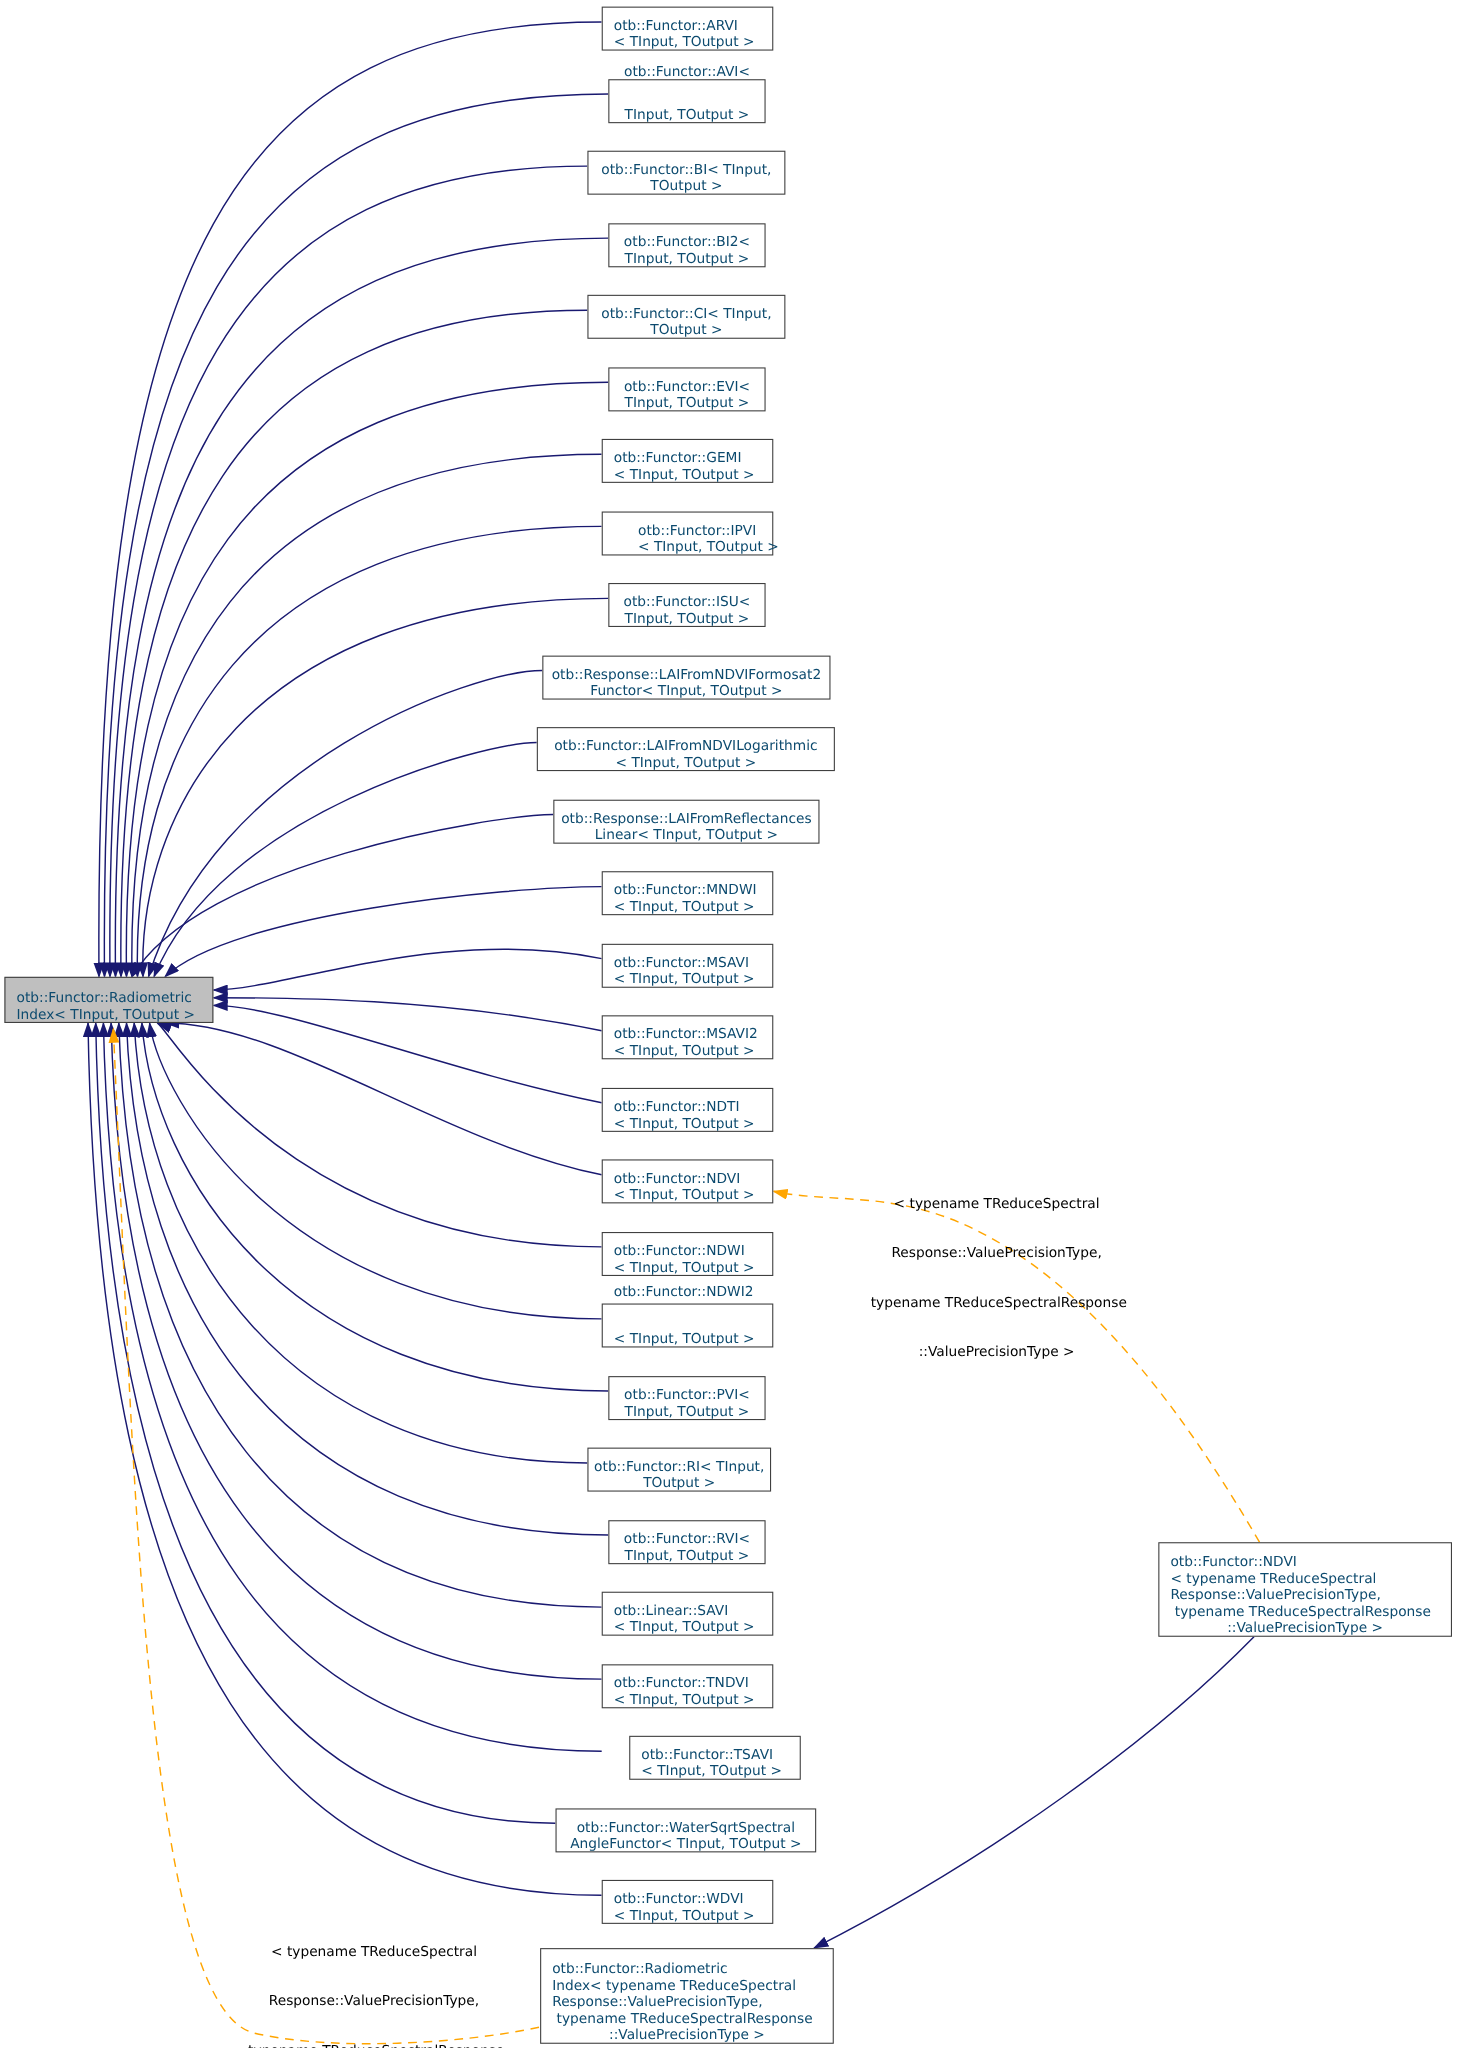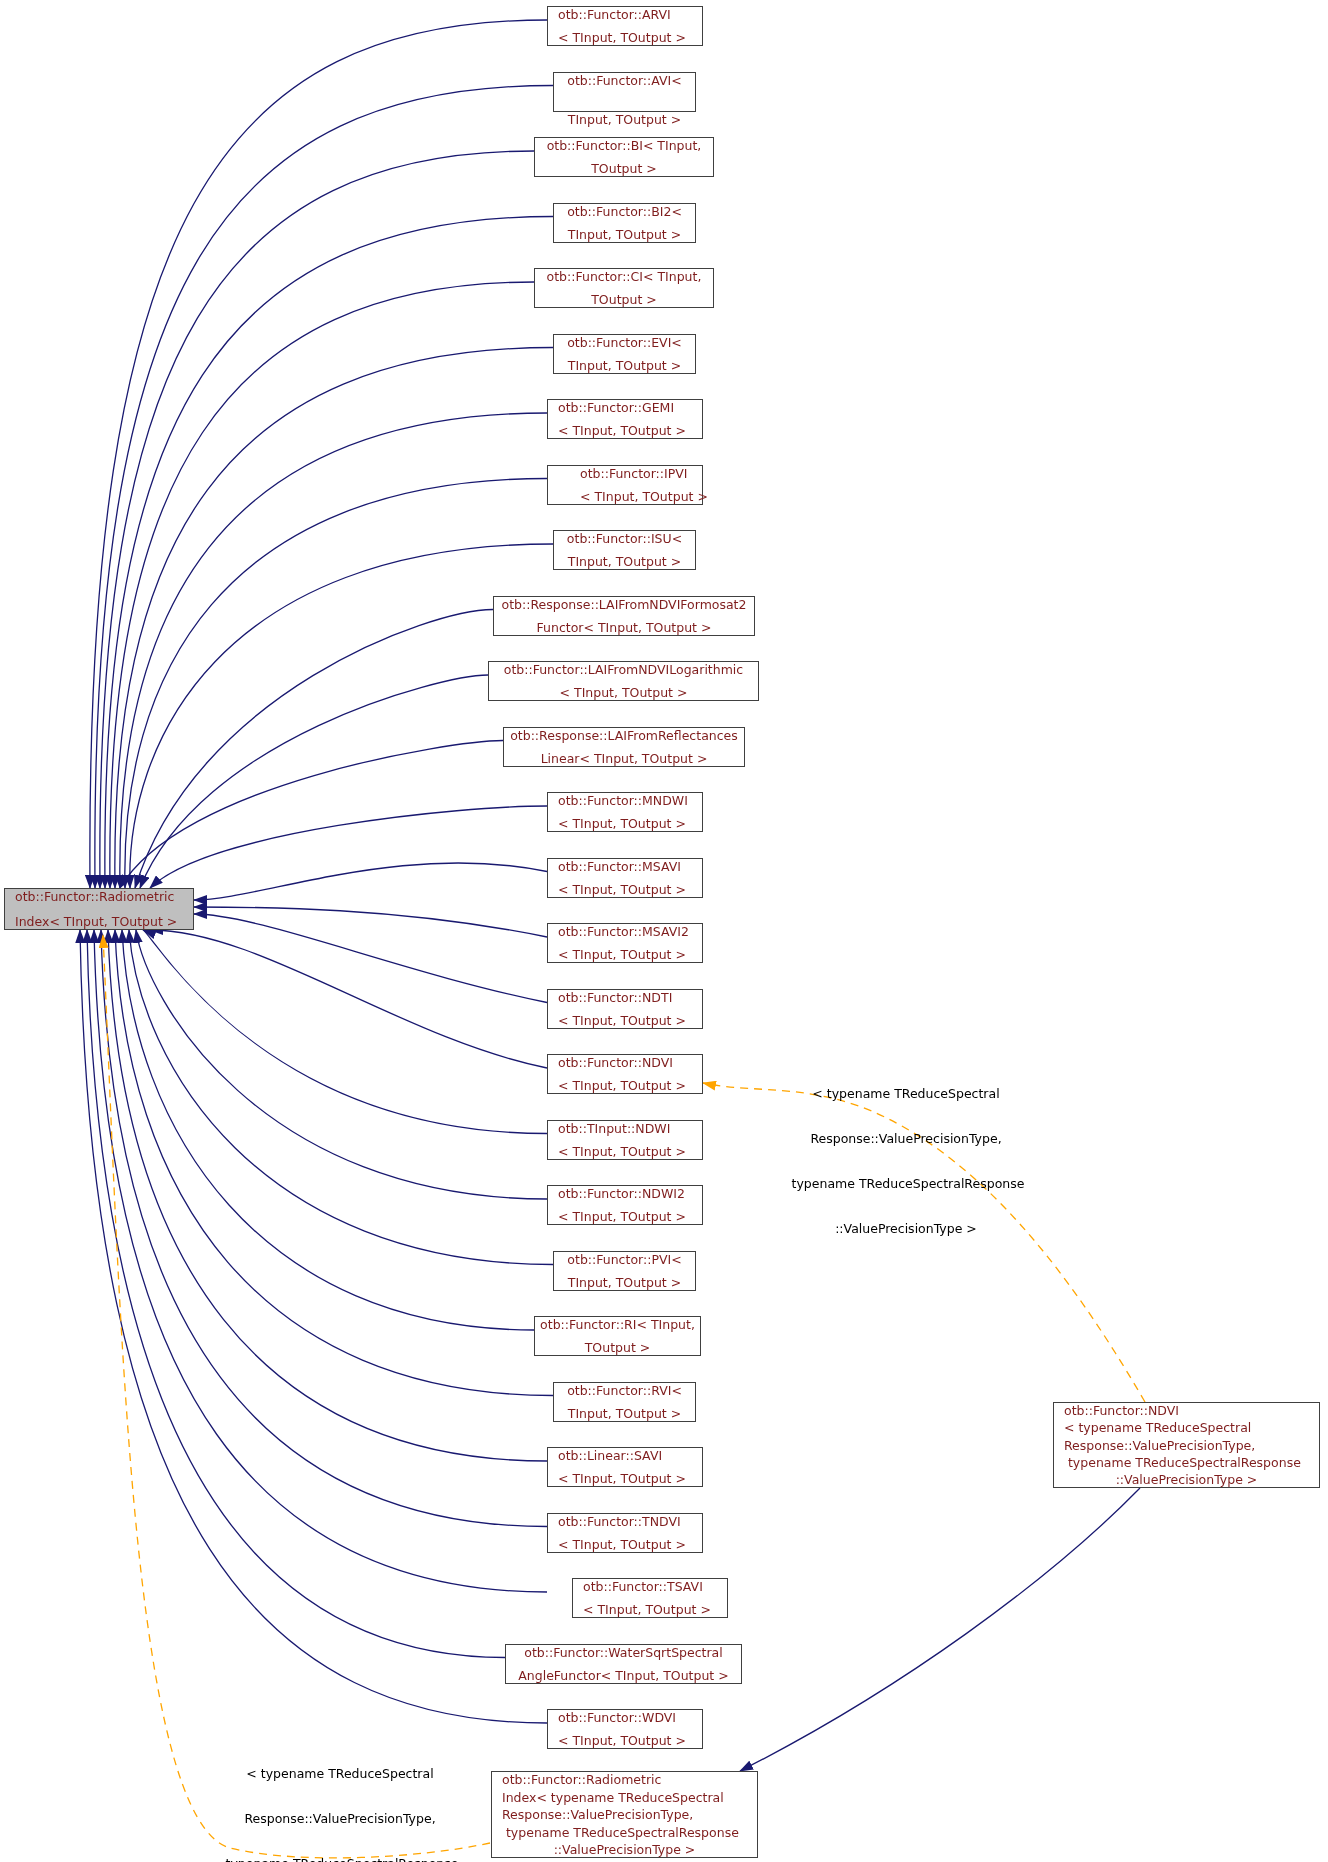--- a/index.html
+++ b/index.html
@@ -1,21 +1,21 @@
 <!DOCTYPE html>
 <html><head>
 <meta charset="utf-8">
 <style>
   html, body { margin:0; padding:0; background:#ffffff; }
   body { width:1328px; height:1862px; position:relative; overflow:hidden;
          font-family:"DejaVu Sans", sans-serif; }
   svg#edges { position:absolute; left:0; top:0; }
   .node { position:absolute; box-sizing:border-box; border:1.5px solid #404040;
-          background:#ffffff; font-size:12.5px; line-height:15px; color:#7f1d1d;
-          display:flex; flex-direction:column; justify-content:space-between;
+          background:#ffffff; font-size:12.5px; line-height:15px; color:#0c4a6e;
+          display:flex; flex-direction:column; justify-content:flex-end;
           white-space:pre; text-align:center; }
   .node.left { text-align:left; padding-left:10px; }
   .node.main { background:#bfbfbf; }
   .node span { display:block; }
   .label { position:absolute; font-size:12.5px; line-height:15px; color:#000;
            text-align:center; white-space:pre; }
 </style>
 </head>
 <body>
 
@@ -76,22 +76,22 @@
     <div class="node left" style="left: 547px; top: 464.5px; width: 156px; height: 40px; padding-left: 32px;"><span>otb::Functor::IPVI</span><span>&lt; TInput, TOutput &gt;</span></div>
     <div class="node" style="left: 553px; top: 530px; width: 143px; height: 40px;"><span>otb::Functor::ISU&lt;</span><span>TInput, TOutput &gt;</span></div>
     <div class="node" style="left: 493px; top: 595.5px; width: 262px; height: 40px;"><span>otb::Response::LAIFromNDVIFormosat2</span><span>Functor&lt; TInput, TOutput &gt;</span></div>
     <div class="node" style="left: 488px; top: 661px; width: 271px; height: 40px;"><span>otb::Functor::LAIFromNDVILogarithmic</span><span>&lt; TInput, TOutput &gt;</span></div>
     <div class="node" style="left: 503px; top: 726.5px; width: 242px; height: 40px;"><span>otb::Response::LAIFromReflectances</span><span>Linear&lt; TInput, TOutput &gt;</span></div>
     <div class="node left" style="left: 547px; top: 792px; width: 156px; height: 40px;"><span>otb::Functor::MNDWI</span><span>&lt; TInput, TOutput &gt;</span></div>
     <div class="node left" style="left: 547px; top: 857.5px; width: 156px; height: 40px;"><span>otb::Functor::MSAVI</span><span>&lt; TInput, TOutput &gt;</span></div>
     <div class="node left" style="left: 547px; top: 923px; width: 156px; height: 40px;"><span>otb::Functor::MSAVI2</span><span>&lt; TInput, TOutput &gt;</span></div>
     <div class="node left" style="left: 547px; top: 988.5px; width: 156px; height: 40px;"><span>otb::Functor::NDTI</span><span>&lt; TInput, TOutput &gt;</span></div>
     <div class="node left" style="left: 547px; top: 1054px; width: 156px; height: 40px;"><span>otb::Functor::NDVI</span><span>&lt; TInput, TOutput &gt;</span></div>
-    <div class="node left" style="left: 547px; top: 1119.5px; width: 156px; height: 40px;"><span>otb::TInput::NDWI</span><span>&lt; TInput, TOutput &gt;</span></div>
-    <div class="node left" style="left: 547px; top: 1185px; width: 156px; height: 40px;"><span>otb::Functor::NDWI2</span><span>&lt; TInput, TOutput &gt;</span></div>
+    <div class="node left" style="left: 547px; top: 1119.5px; width: 156px; height: 40px;"><span>otb::Functor::NDWI</span><span>&lt; TInput, TOutput &gt;</span></div>
+    <div class="node left" style="left: 547px; top: 1185px; width: 156px; height: 40px; gap: 28px;"><span>otb::Functor::NDWI2</span><span>&lt; TInput, TOutput &gt;</span></div>
     <div class="node" style="left: 553px; top: 1250.5px; width: 143px; height: 40px;"><span>otb::Functor::PVI&lt;</span><span>TInput, TOutput &gt;</span></div>
     <div class="node" style="left: 534px; top: 1316px; width: 167px; height: 40px;"><span>otb::Functor::RI&lt; TInput,</span><span>TOutput &gt;</span></div>
     <div class="node" style="left: 553px; top: 1381.5px; width: 143px; height: 40px;"><span>otb::Functor::RVI&lt;</span><span>TInput, TOutput &gt;</span></div>
     <div class="node left" style="left: 547px; top: 1447px; width: 156px; height: 40px;"><span>otb::Linear::SAVI</span><span>&lt; TInput, TOutput &gt;</span></div>
     <div class="node left" style="left: 547px; top: 1512.5px; width: 156px; height: 40px;"><span>otb::Functor::TNDVI</span><span>&lt; TInput, TOutput &gt;</span></div>
     <div class="node left" style="left: 547px; top: 1578px; width: 156px; height: 40px; margin-left: 25px;"><span>otb::Functor::TSAVI</span><span>&lt; TInput, TOutput &gt;</span></div>
     <div class="node" style="left: 505px; top: 1643.5px; width: 237px; height: 40px;"><span>otb::Functor::WaterSqrtSpectral</span><span>AngleFunctor&lt; TInput, TOutput &gt;</span></div>
     <div class="node left" style="left: 547px; top: 1709px; width: 156px; height: 40px;"><span>otb::Functor::WDVI</span><span>&lt; TInput, TOutput &gt;</span></div>
   </div>
 

